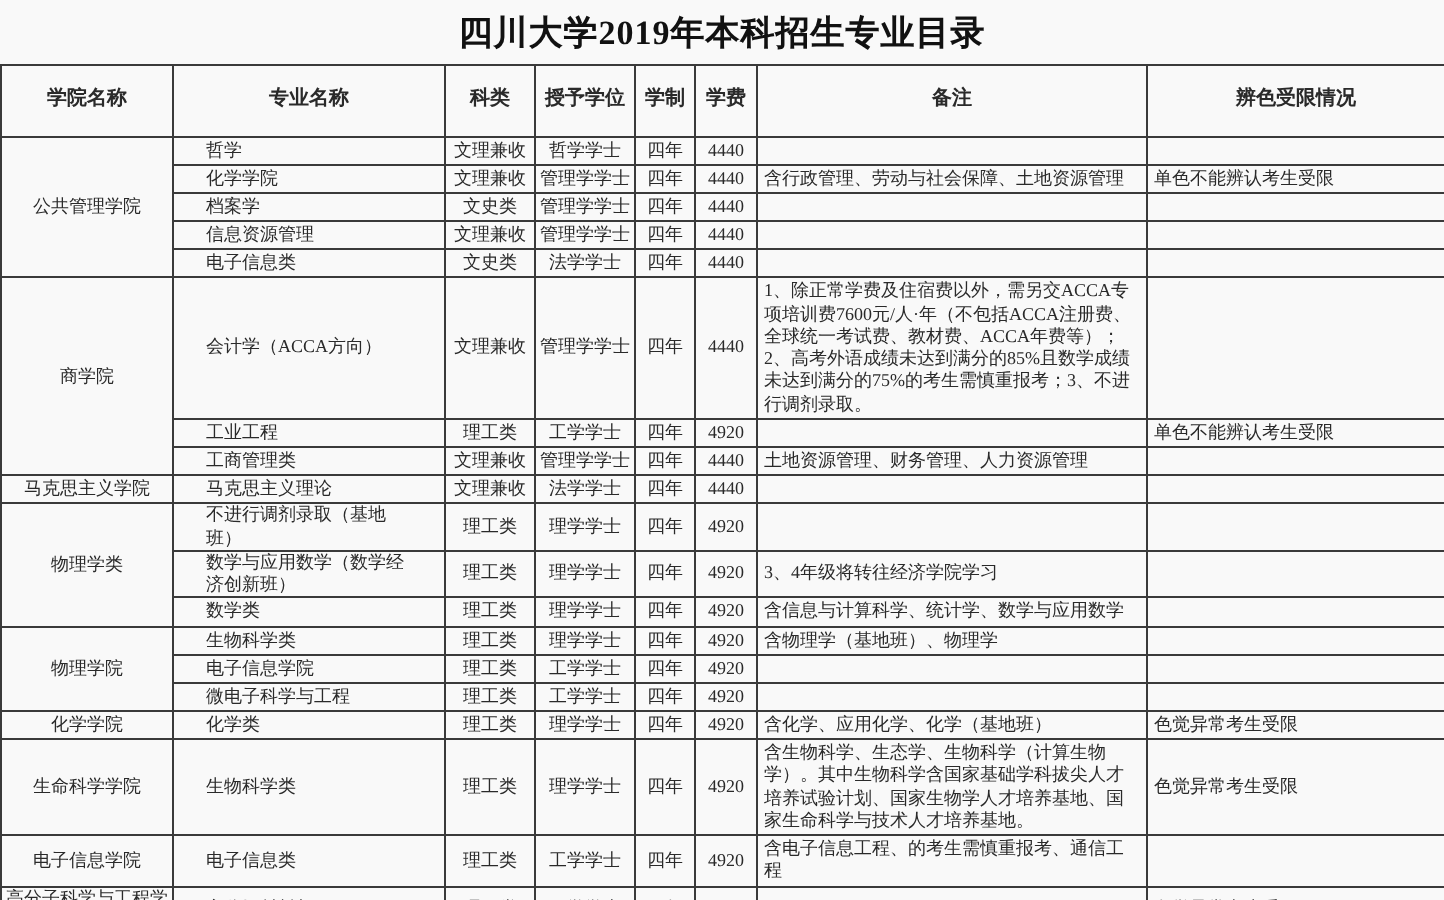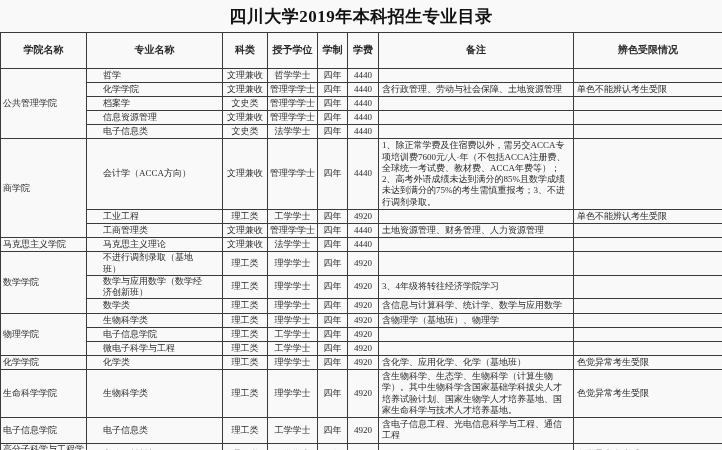--- a/index.html
+++ b/index.html
@@ -42,20 +42,21 @@
   }
   table.catalog thead th {
     height: 35px;
     font-size: 10px;
     font-weight: bold;
     text-align: center;
     padding: 0 2px;
   }
   table.catalog tbody tr { height: 14px; }
   td.college {
+    text-align: center;
     padding: 0 2px;
   }
   td.major {
     text-align: left;
     padding: 0 16px;
   }
   td.cat {
     text-align: center;
     padding: 0 1px;
     white-space: nowrap;
@@ -172,21 +173,21 @@
           <td rowspan="1" class="college">马克思主义学院</td>
           <td class="major">马克思主义理论</td>
           <td class="cat">文理兼收</td>
           <td class="cat">法学学士</td>
           <td class="cat">四年</td>
           <td class="cat">4440</td>
           <td class="note"></td>
           <td class="note"></td>
         </tr>
         <tr>
-          <td rowspan="3" class="college">数学学院</td>
+          <td rowspan="3" class="college">物理学类</td>
           <td class="major">不进行调剂录取（基地班）</td>
           <td class="cat">理工类</td>
           <td class="cat">理学学士</td>
           <td class="cat">四年</td>
           <td class="cat">4920</td>
           <td class="note"></td>
           <td class="note"></td>
         </tr>
         <tr>
           <td class="major">数学与应用数学（数学经济创新班）</td>
@@ -254,21 +255,21 @@
           <td class="note">含生物科学、生态学、生物科学（计算生物学）。其中生物科学含国家基础学科拔尖人才培养试验计划、国家生物学人才培养基地、国家生命科学与技术人才培养基地。</td>
           <td class="note">色觉异常考生受限</td>
         </tr>
         <tr>
           <td rowspan="1" class="college">电子信息学院</td>
           <td class="major">电子信息类</td>
           <td class="cat">理工类</td>
           <td class="cat">工学学士</td>
           <td class="cat">四年</td>
           <td class="cat">4920</td>
-          <td class="note">含电子信息工程、光电信息科学与工程、通信工程</td>
+          <td class="note">含电子信息工程、的考生需慎重报考、通信工程</td>
           <td class="note"></td>
         </tr>
         <tr>
           <td rowspan="1" class="college">高分子科学与工程学院</td>
           <td class="major">高分子材料与工程</td>
           <td class="cat">理工类</td>
           <td class="cat">工学学士</td>
           <td class="cat">四年</td>
           <td class="cat">4920</td>
           <td class="note"></td>

